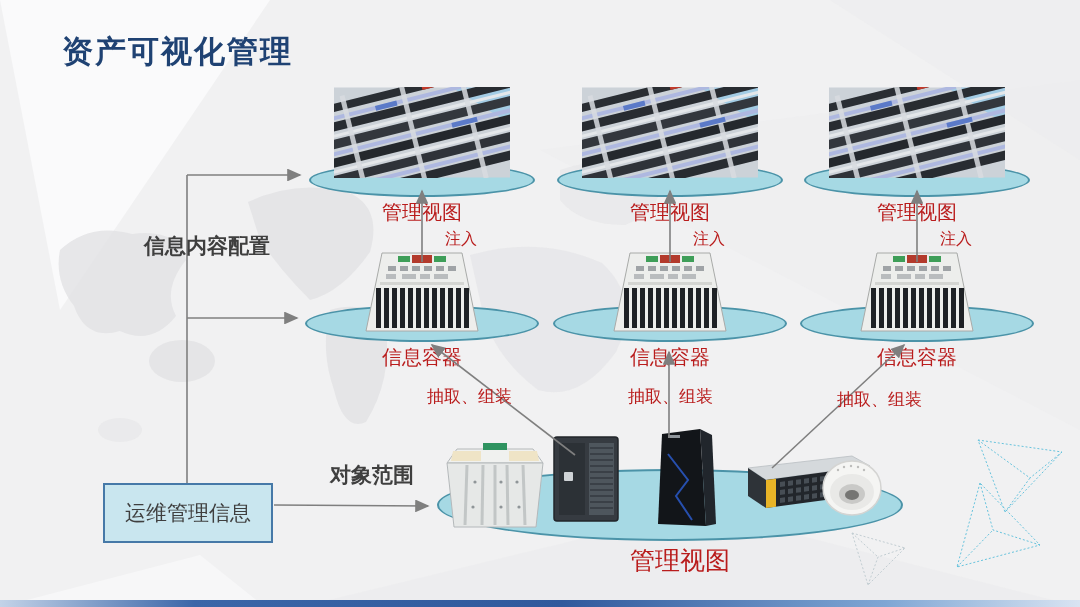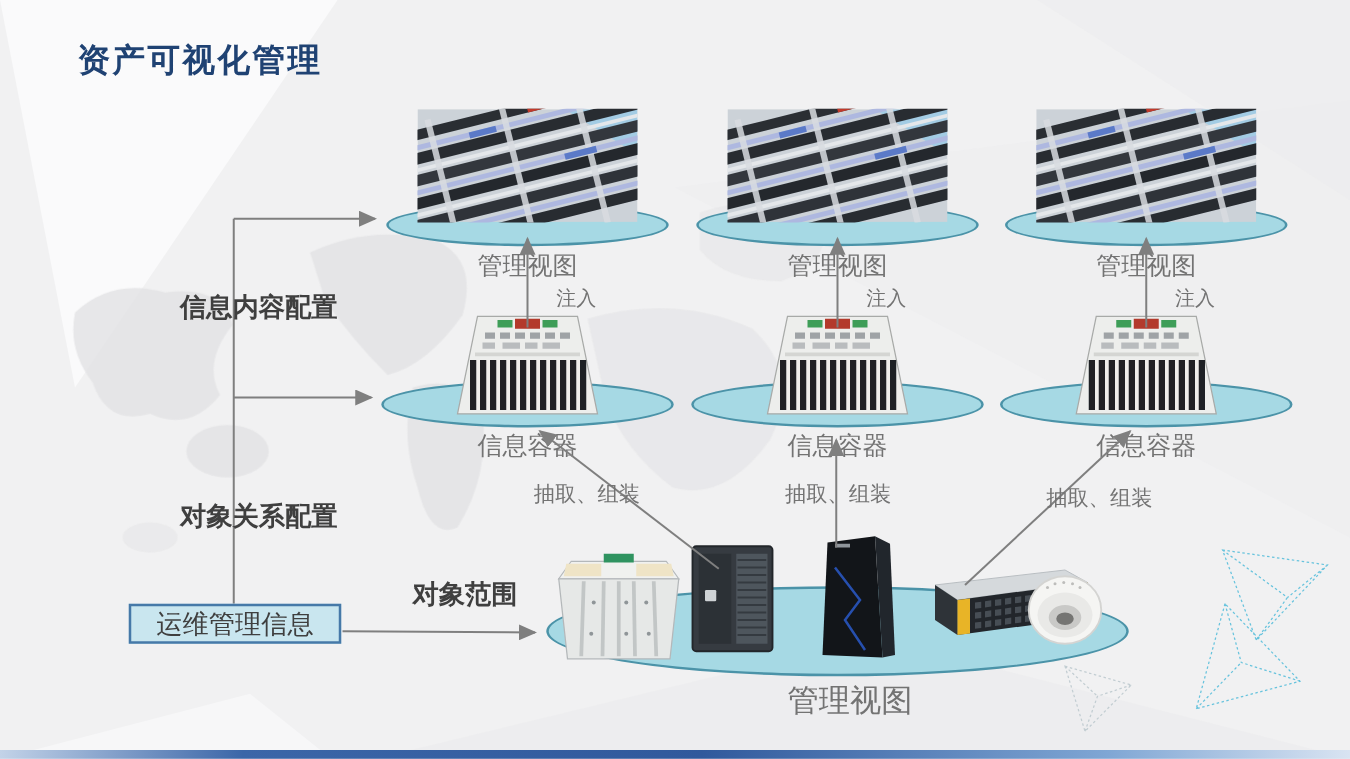--- a/index.html
+++ b/index.html
@@ -2,45 +2,45 @@
 <html><head>
 <meta charset="utf-8">
 <style>
   html,body{margin:0;padding:0;background:#e9e9ea;}
   .canvas{
     position:relative;width:1080px;height:607px;overflow:hidden;
     background:#f1f1f2;
     font-family:"DejaVu Sans","Liberation Sans",sans-serif;
   }
   
-  .lbl{position:absolute;color:#737373;line-height:1.2;white-space:nowrap;z-index:7;}
+  .lbl{position:absolute;color:#b91c1c;line-height:1.2;white-space:nowrap;z-index:7;}
   .lbl.bold{color:#3f3f3f;font-weight:bold;margin-left:19px;}
   .title{
-    position:absolute;left:62px;top:31px;font-size:26px;font-weight:bold;
+    position:absolute;left:62px;top:31px;font-size:31px;font-weight:bold;
     color:#1f4273;letter-spacing:2px;z-index:7;
   }
   
   .ellipse{
     position:absolute;border-radius:50%;
     background:#a6d9e4;border:2px solid #4b93a8;box-sizing:border-box;z-index:2;
   }
   
   .col{position:absolute;top:0;width:234px;height:607px;z-index:3;}
   #col1{left:305px;} #col2{left:553px;} #col3{left:800px;}
   .col .dc-img{position:absolute;left:29px;top:87px;width:176px;height:91px;z-index:4;}
   .col .el1{left:4px;top:163px;width:226px;height:34px;}
   .col .view-lbl{left:0;top:200px;width:234px;text-align:center;font-size:20px;}
   .col .inject-lbl{left:140px;top:231px;font-size:16px;font-family:Liberation Mono, monospace;}
   .col .mb-img{position:absolute;left:57px;top:251px;width:120px;height:82px;z-index:4;}
   .col .el2{left:0;top:305px;width:234px;height:37px;}
   .col .cont-lbl{left:0;top:345px;width:234px;text-align:center;font-size:20px;font-family:Liberation Serif, serif;}
   .col .ellipse{position:absolute;}
   
   .src-box{
-    position:absolute;left:103px;top:483px;width:170px;height:32px;
+    position:absolute;left:103px;top:483px;width:170px;height:60px;
     background:#c9e6ef;border:2px solid #4679a8;box-sizing:border-box;
     display:flex;align-items:center;justify-content:center;
     font-size:21px;color:#3f3f3f;z-index:6;
   }
   
   .pool-ellipse{left:437px;top:469px;width:466px;height:72px;z-index:1;}
   .pool-lbl{left:600px;top:546px;width:160px;text-align:center;font-size:25px;}
   .pool-obj{position:absolute;z-index:4;}
   
   .bg-svg{position:absolute;left:0;top:0;z-index:0;}
@@ -69,21 +69,20 @@
       <path d="M330,310 Q370,298 386,330 Q392,380 366,422 Q344,432 334,390 Q320,350 330,310 Z"></path>
       <path d="M470,255 Q540,235 602,263 Q642,300 616,352 Q580,402 538,390 Q498,360 484,318 Z" opacity="0.7"></path>
       <path d="M560,170 Q620,150 660,175 Q665,210 625,225 Q580,225 560,200 Z" opacity="0.6"></path>
       <ellipse cx="120" cy="430" rx="22" ry="12" opacity="0.6"></ellipse>
     </g>
   </svg>
 
   <div class="title">资产可视化管理</div>
 
   <div class="lbl bold" style="left:122px;top:234px;width:132px;text-align:center;font-size:21px;">信息内容配置</div>
-  <div class="lbl bold" style="left:122px;top:401px;width:132px;text-align:center;font-size:21px;">对象关系配置</div>
   <div class="lbl bold" style="left:303px;top:463px;width:100px;text-align:center;font-size:21px;">对象范围</div>
 
   <div class="src-box">
       <span>运维管理信息</span>
     </div>
 
   <div class="lbl" style="left:427px;top:386px;font-size:17px;">抽取、组装</div>
   <div class="lbl" style="left:628px;top:386px;font-size:17px;">抽取、组装</div>
   <div class="lbl" style="left:837px;top:389px;font-size:17px;">抽取、组装</div>
 

